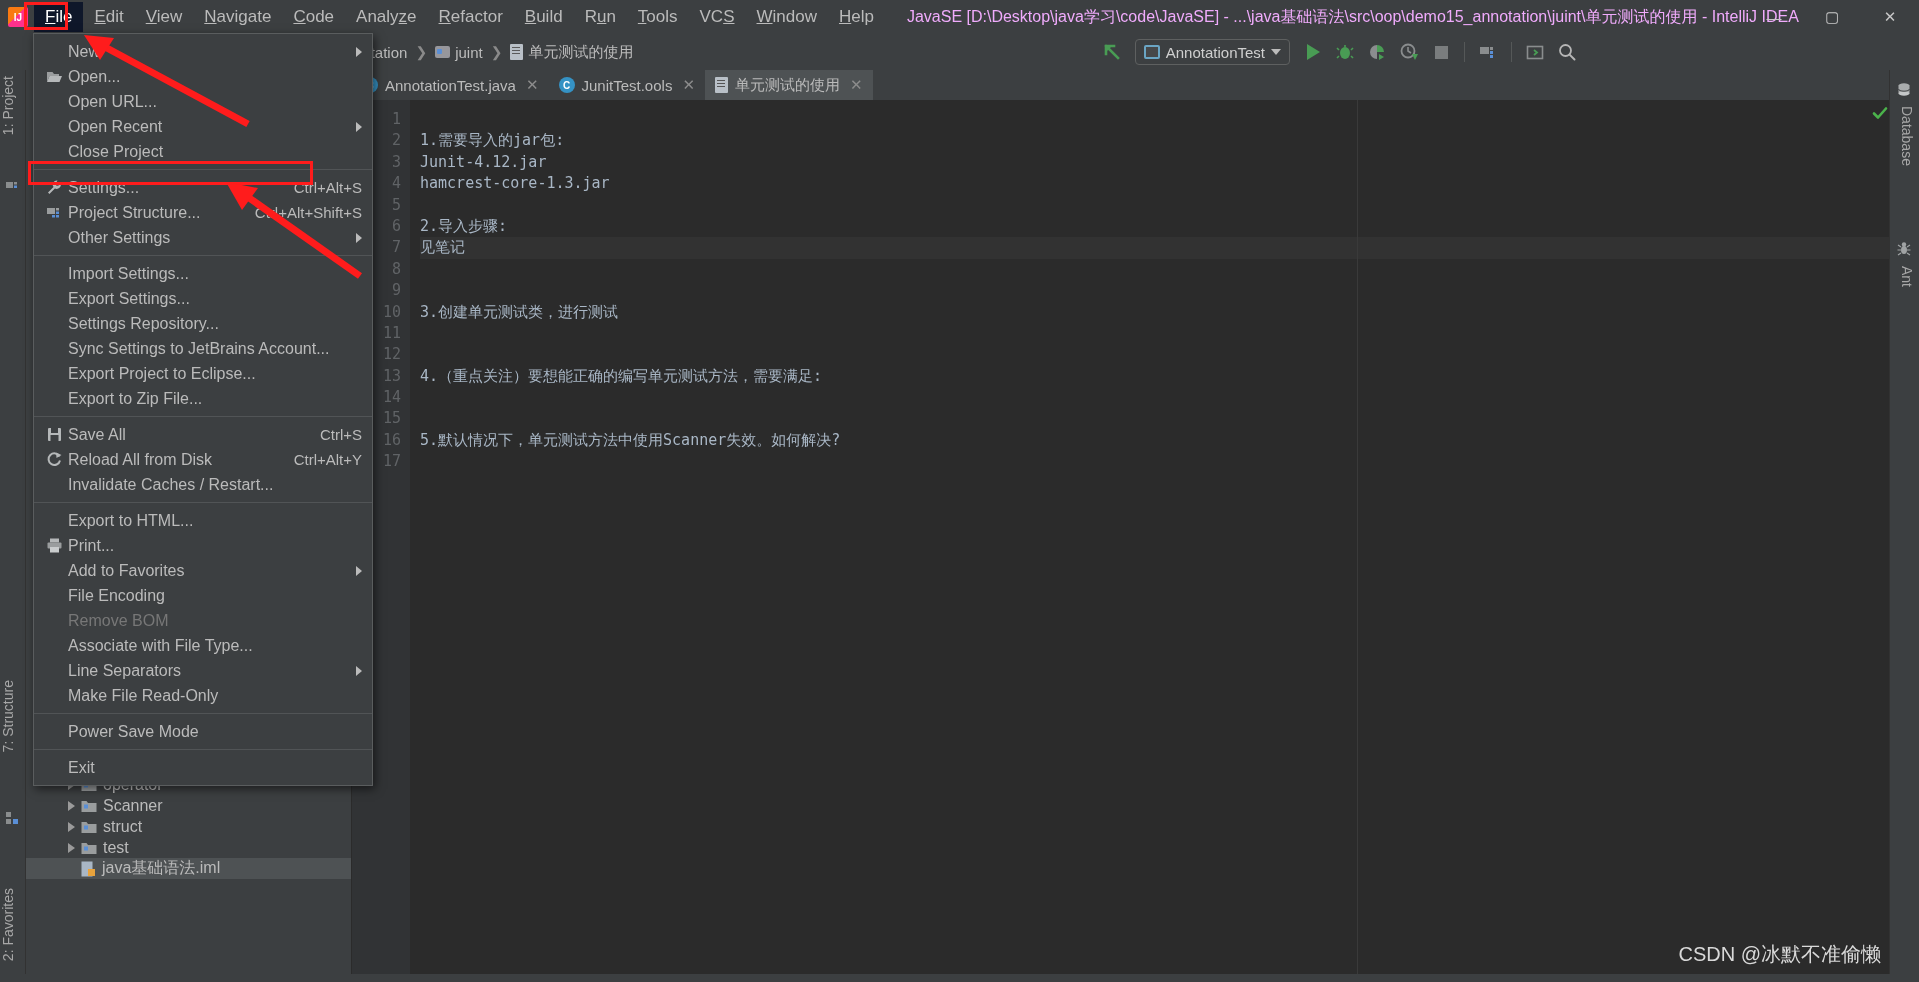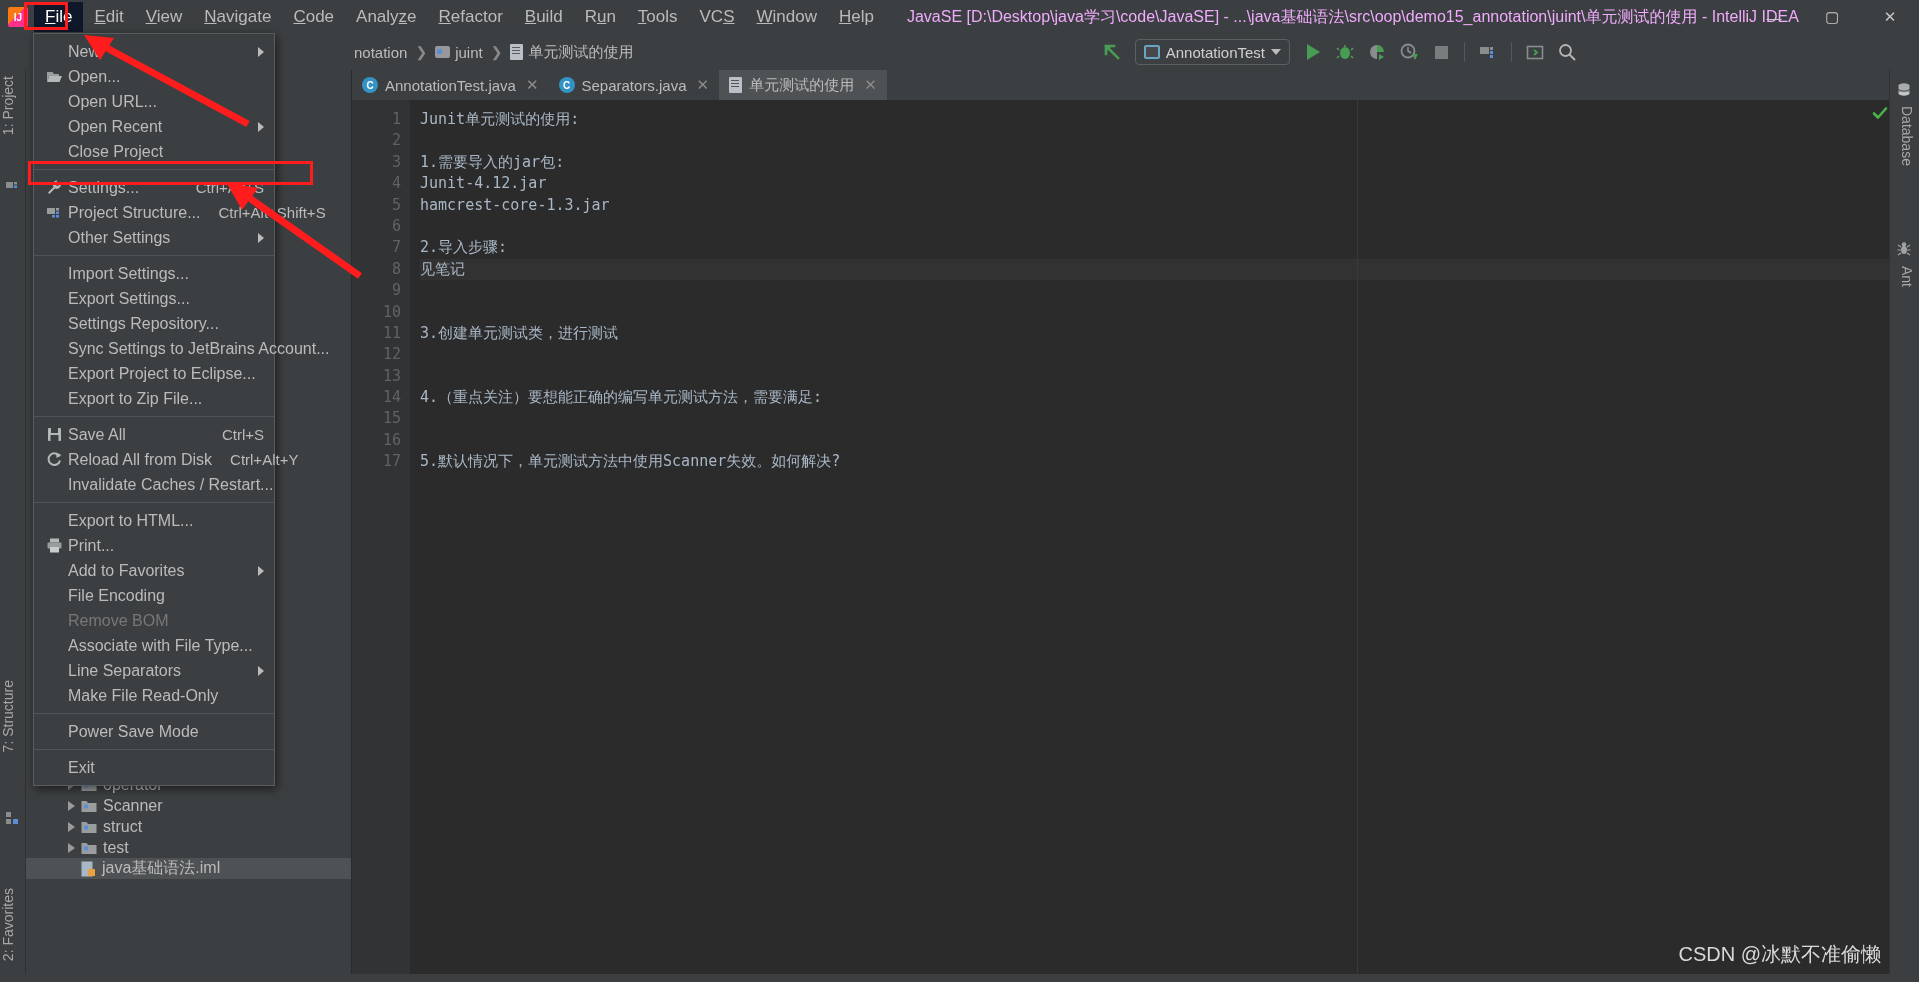--- a/index.html
+++ b/index.html
@@ -183,21 +183,21 @@
   .code .ln.hl { background: #323232; }
   .caret-col {
     position: absolute; top: 0; bottom: 0; left: 947px; width: 1px; background: #3a3a3a;
   }
   .scroll-mark {
     position: absolute; right: 3px; top: 5px; width: 14px; height: 14px;
   }
 
   
   .dropdown {
-    position: absolute; left: 33px; top: 33px; width: 242px;
+    position: absolute; left: 33px; top: 33px; width: 340px;
     background: #3c3f41; border: 1px solid #5a5d5e; box-shadow: 2px 3px 9px rgba(0,0,0,.55);
     padding: 5px 0; z-index: 50;
   }
   .mi {
     display: flex; align-items: center; height: 25px; padding: 0 10px 0 12px;
     font-size: 16px; color: #bbbbbb; white-space: nowrap; position: relative;
   }
   .mi.disabled { color: #777777; }
   .mi .mi-ico { width: 22px; flex: none; display: flex; align-items: center; }
   .mi .mi-label { flex: 1; }
@@ -472,21 +472,21 @@
   <div class="editor-area">
 
     <div class="tabs">
       <div class="tab">
         <span class="tab-ico-c">C</span>
         <span>AnnotationTest.java</span>
         <span class="x">✕</span>
       </div>
       <div class="tab">
         <span class="tab-ico-c">C</span>
-        <span>Separators.java</span>
+        <span>JunitTest.ools</span>
         <span class="x">✕</span>
       </div>
       <div class="tab active">
         <span class="tab-ico-doc"></span>
         <span>单元测试的使用</span>
         <span class="x">✕</span>
       </div>
     </div>
 
     <div class="code-wrap">
@@ -504,21 +504,20 @@
           <div>11</div>
           <div>12</div>
           <div>13</div>
           <div>14</div>
           <div>15</div>
           <div>16</div>
           <div>17</div>
         </div>
       <div class="code" id="code-root">
         <div class="caret-col"></div>
-      <div class="ln">Junit单元测试的使用:</div>
           <div class="ln"></div>
           <div class="ln">1.需要导入的jar包:</div>
           <div class="ln">Junit-4.12.jar</div>
           <div class="ln">hamcrest-core-1.3.jar</div>
           <div class="ln"></div>
           <div class="ln">2.导入步骤:</div>
           <div class="ln hl">见笔记</div>
           <div class="ln"></div>
           <div class="ln"></div>
           <div class="ln">3.创建单元测试类，进行测试</div>

